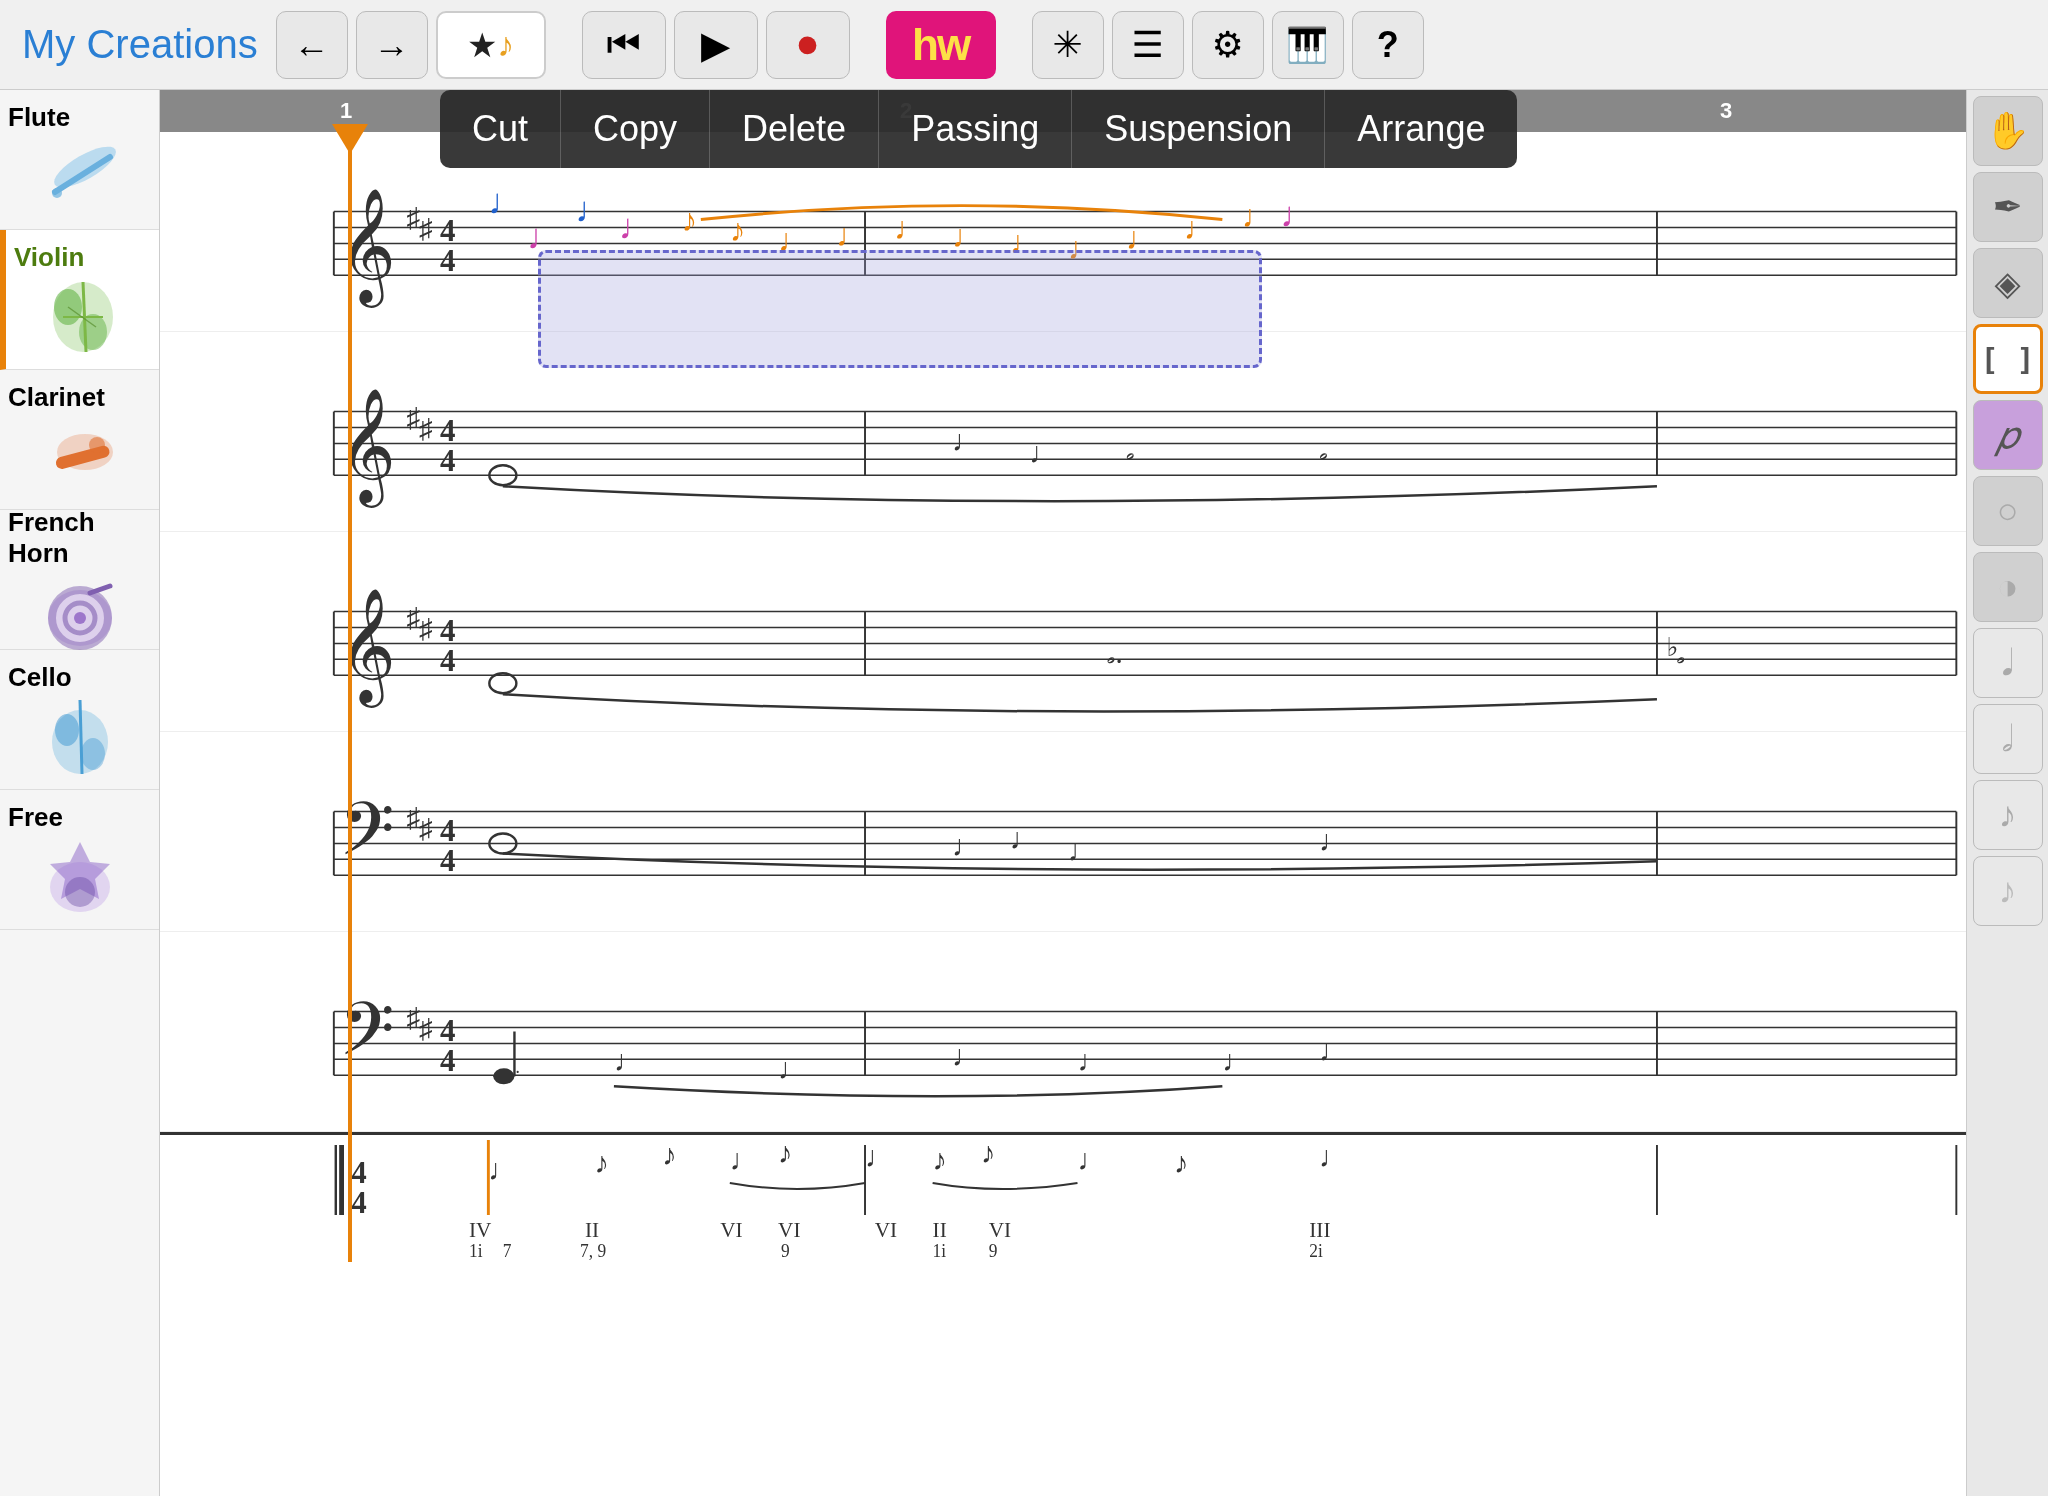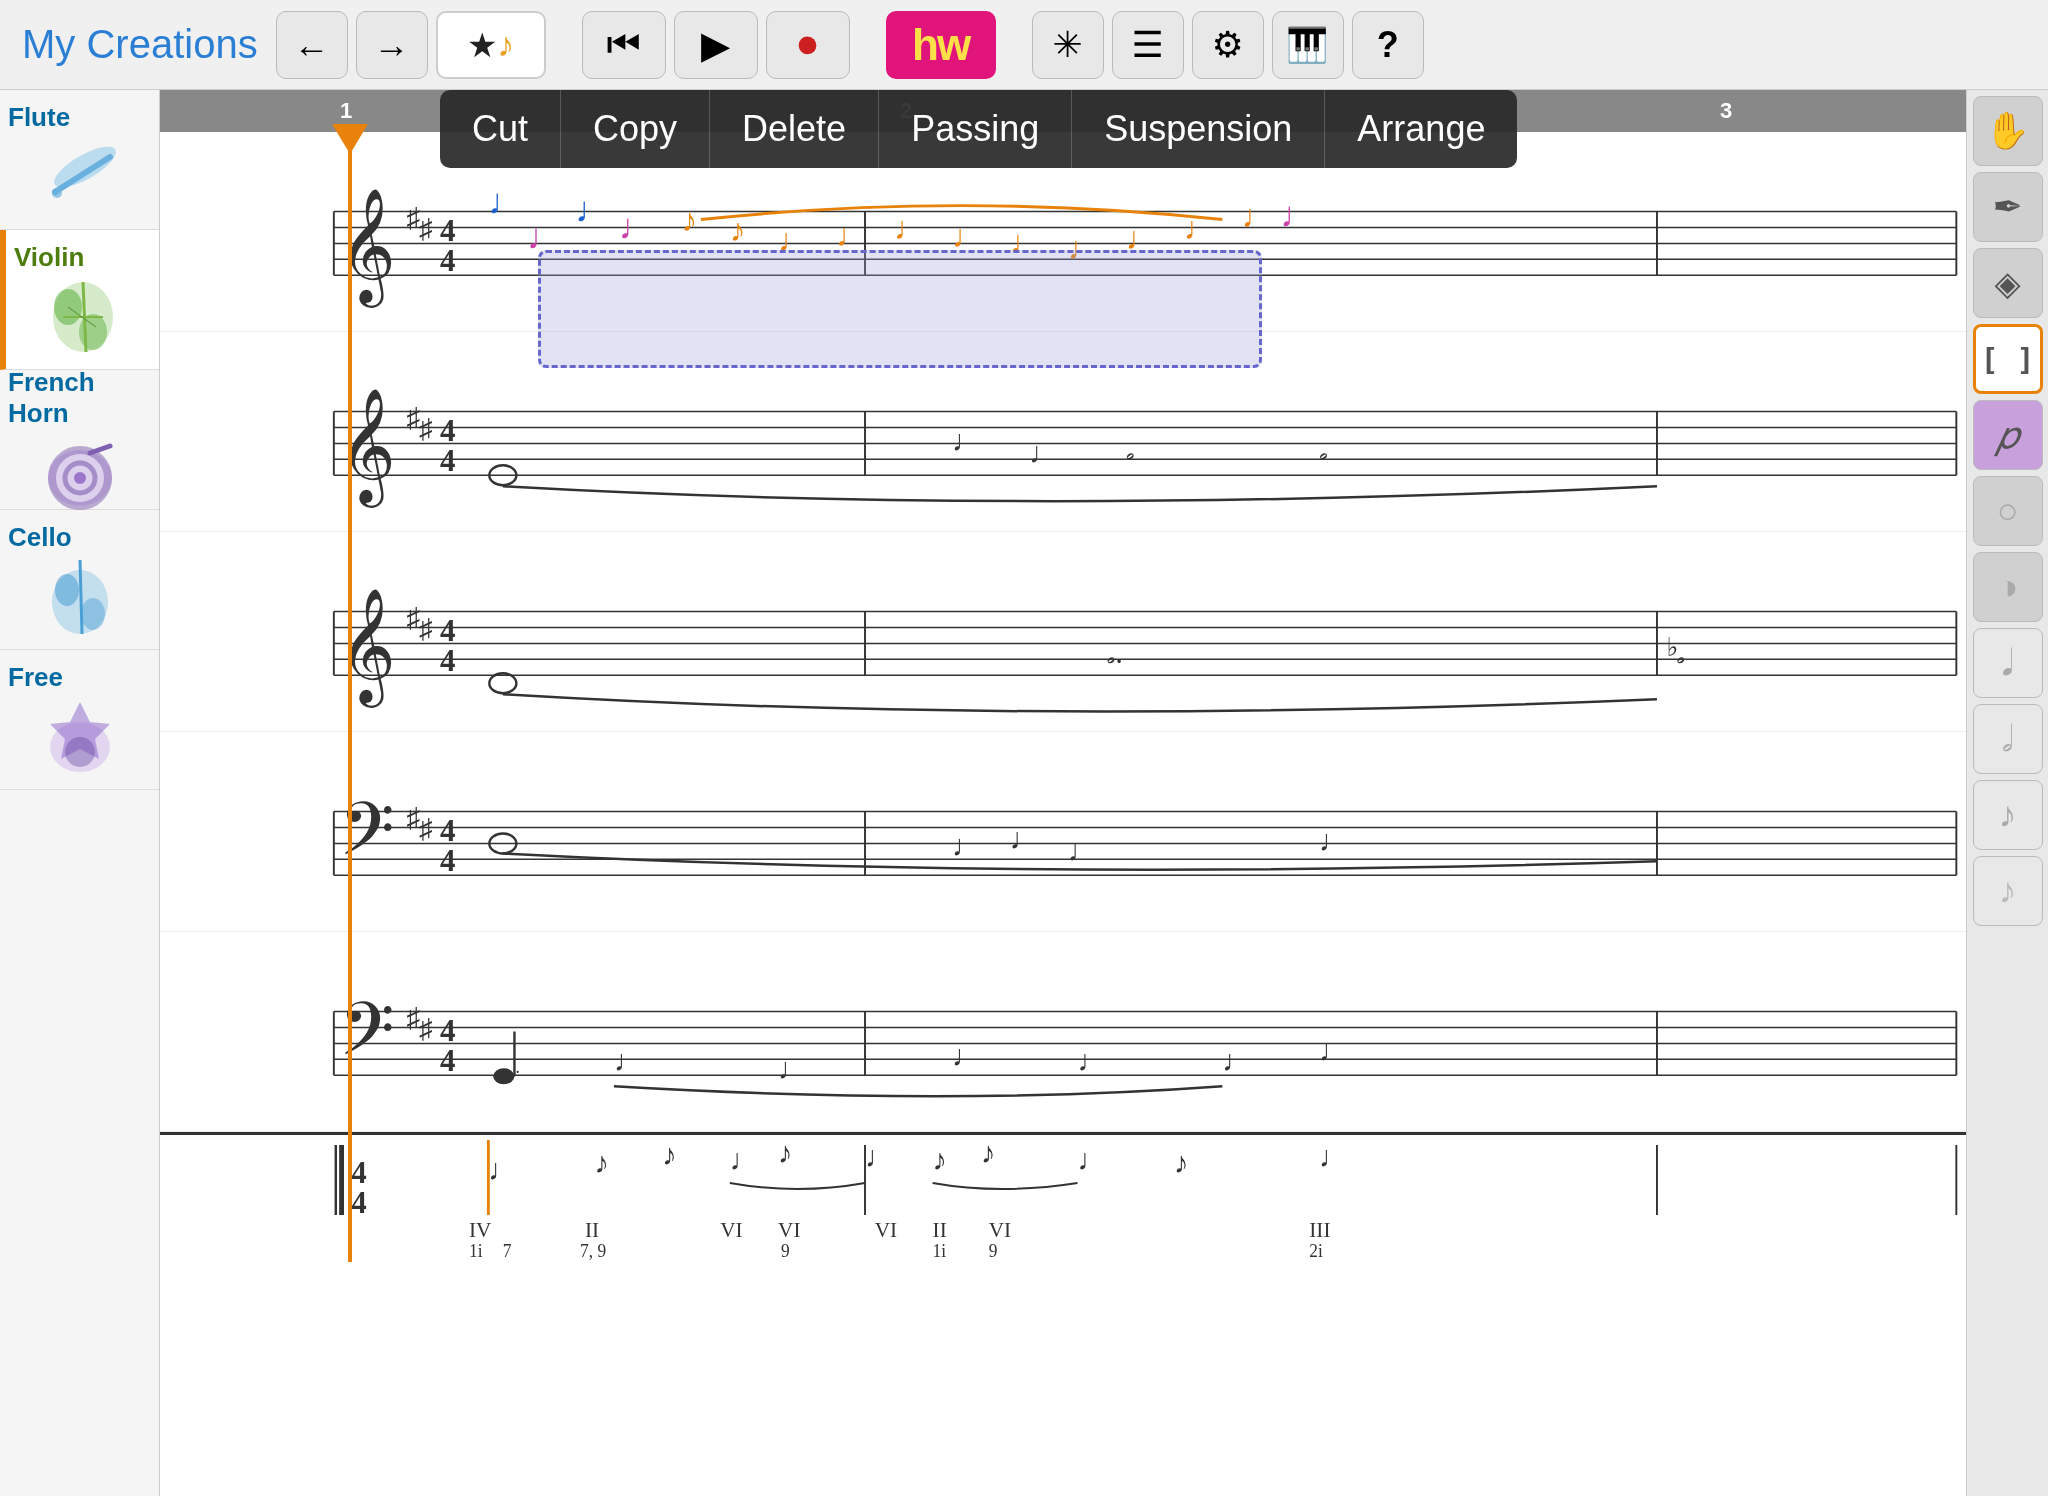--- a/index.html
+++ b/index.html
@@ -95,21 +95,21 @@
       position: relative;
       padding: 8px;
     }
     .instrument-item.active {
       background: #fff;
       border-left: 6px solid #e8820a;
     }
     .instrument-item .inst-name {
       font-size: 26px;
       font-weight: 600;
-      color: #0369a1;
+      color: #000000;
       margin-bottom: 4px;
       align-self: flex-start;
     }
     .instrument-item.active .inst-name { color: #4d7c0f; }
     .instrument-image {
       width: 90px;
       height: 80px;
       display: flex;
       align-items: center;
       justify-content: center;
@@ -342,20 +342,30 @@
           <ellipse cx="45" cy="45" rx="30" ry="35" fill="rgba(120,190,80,0.3)"></ellipse>
           <ellipse cx="30" cy="35" rx="14" ry="18" fill="rgba(100,180,70,0.6)"></ellipse>
           <ellipse cx="55" cy="60" rx="14" ry="18" fill="rgba(100,180,70,0.5)"></ellipse>
           <line x1="45" y1="10" x2="48" y2="80" stroke="#7db846" stroke-width="3"></line>
           <line x1="25" y1="45" x2="65" y2="45" stroke="#7db846" stroke-width="2"></line>
           <line x1="30" y1="35" x2="58" y2="55" stroke="#5a9030" stroke-width="1.5" opacity="0.7"></line>
         </svg>
       </div>
     </div>
 
+    <div class="instrument-item">
+      <span class="inst-name">Clarinet</span>
+      <div class="instrument-image">
+        <svg width="90" height="80" viewBox="0 0 90 80">
+          <ellipse cx="50" cy="35" rx="28" ry="18" fill="rgba(230,130,80,0.3)"></ellipse>
+          <rect x="20" y="35" width="55" height="12" rx="6" fill="#e07030" transform="rotate(-15 45 40)"></rect>
+          <circle cx="62" cy="28" r="8" fill="#e07030" opacity="0.6"></circle>
+        </svg>
+      </div>
+    </div>
 
     <div class="instrument-item">
       <span class="inst-name">French Horn</span>
       <div class="instrument-image">
         <svg width="90" height="90" viewBox="0 0 90 90">
           <ellipse cx="45" cy="50" rx="32" ry="28" fill="rgba(150,100,210,0.25)"></ellipse>
           <circle cx="45" cy="50" r="28" fill="none" stroke="#8060b0" stroke-width="8" opacity="0.5"></circle>
           <circle cx="45" cy="50" r="15" fill="none" stroke="#8060b0" stroke-width="5" opacity="0.6"></circle>
           <circle cx="45" cy="50" r="6" fill="rgba(130,80,190,0.7)"></circle>
           <line x1="55" y1="25" x2="75" y2="18" stroke="#8060b0" stroke-width="5" stroke-linecap="round"></line>

